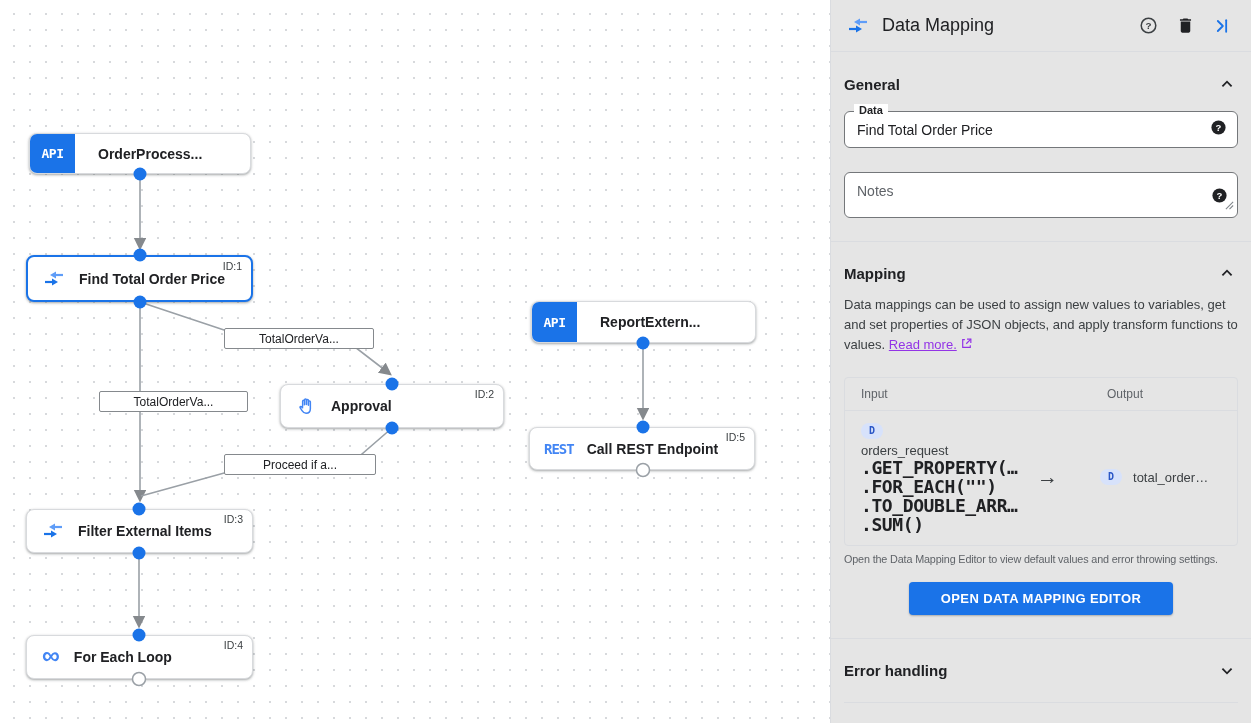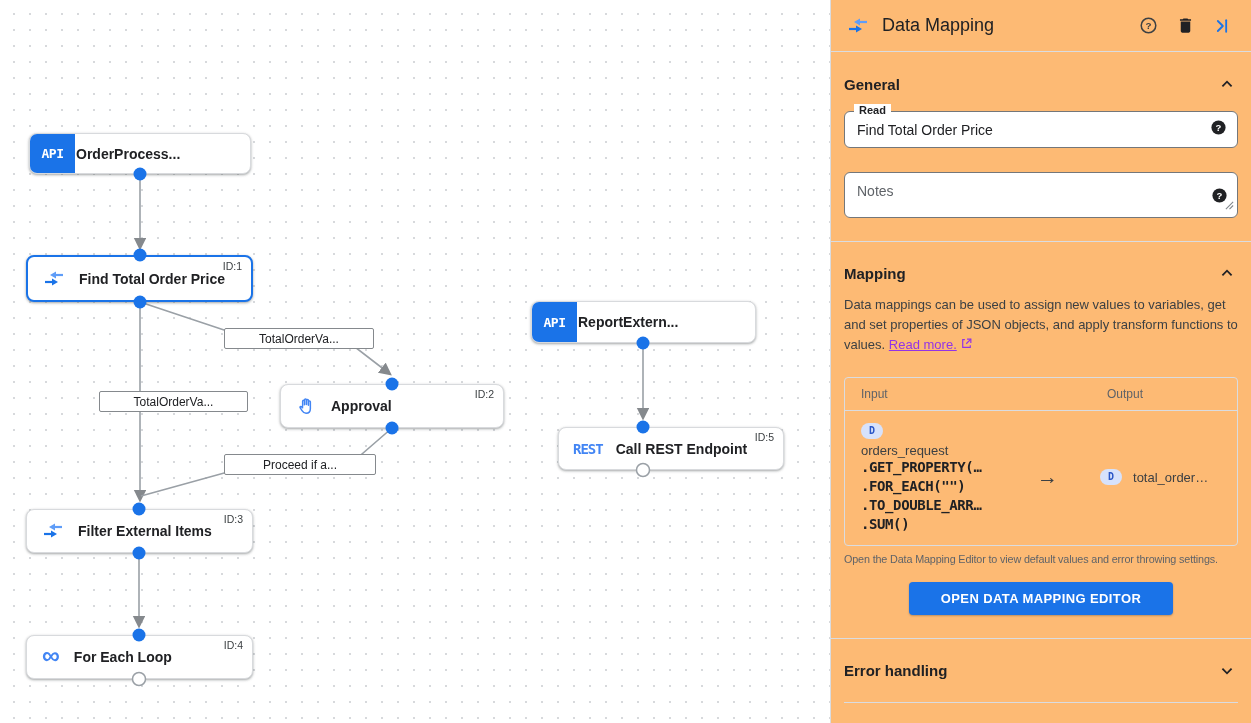--- a/index.html
+++ b/index.html
@@ -18,30 +18,30 @@
     display:flex; align-items:center; z-index:3; }
   .node.selected { border:2px solid #1a73e8; }
   .node-label { font-size:14px; font-weight:bold; color:#202124; white-space:nowrap; }
   .task-id { position:absolute; top:3px; right:9px; font-size:10.5px; color:#3c4043; font-weight:normal; }
   .api-badge { width:45px; align-self:stretch; background:#1a73e8; border-radius:7px 0 0 7px;
     color:#fff; font-family:"DejaVu Sans Mono", monospace; font-weight:bold; font-size:13px;
     display:flex; align-items:center; justify-content:center; letter-spacing:-0.5px; }
   .rest-badge { font-family:"DejaVu Sans Mono", monospace; font-weight:bold; font-size:14px;
     color:#4285f4; margin-left:14px; letter-spacing:-1px; }
   .node-icon { margin-left:15px; display:flex; align-items:center; }
-  .gap-after-badge { margin-left:1px; }
+  .gap-after-badge { margin-left:23px; }
   .gap-after-icon { margin-left:14px; }
   .infinity-glyph { font-size:25px; font-weight:bold; color:#4285f4; line-height:20px; margin-top:-4px; }
 
   .edge-label { position:absolute; background:#fff; border:1px solid #85898d; border-radius:2px;
     display:flex; align-items:center; justify-content:center; font-size:12px; color:#202124;
     z-index:2; white-space:nowrap;margin-left:15px; }
 
   
-  .panel { width:421px; height:723px; border-left:1px solid #dadce0; background:#fdba74;
+  .panel { width:421px; height:723px; border-left:1px solid #dadce0; background:#e5e5e5;
     display:flex; flex-direction:column; }
   .panel-header { height:52px; flex:none; display:flex; align-items:center; padding:0 17px 0 16px;
     border-bottom:1px solid #dadce0; }
   .panel-title { font-size:18px; color:#202124; margin-left:13px; flex:1; }
   .hicon { display:flex; align-items:center; justify-content:center; width:24px; height:24px; cursor:pointer; }
   .hicon + .hicon { margin-left:13px; }
 
   .section { padding:0 13px; }
   .sect-row { display:flex; align-items:center; justify-content:space-between; }
   .sect-head { font-size:15px; font-weight:bold; color:#202124; }
@@ -72,21 +72,21 @@
   .map-table { margin-top:21px; border:1px solid #dadce0; border-radius:4px; }
   .map-thead { display:grid; grid-template-columns:246px 1fr; height:33px; align-items:center;
     border-bottom:1px solid #dadce0; }
   .map-thead div { font-size:12px; color:#5f6368; padding-left:16px; }
   .map-tbody { display:flex; align-items:stretch; padding:9px 6px 11px 16px; }
   .in-col { width:150px; }
   .d-badge { display:inline-block; background:#d7e2fb; color:#2a56c6; border-radius:8px;
     font-family:"DejaVu Sans Mono", monospace; font-size:10px; font-weight:bold;
     padding:2px 8px 2px; line-height:12px; }
   .var-name { font-size:13px; color:#3c4043; margin-top:4px; }
-  .code-line { font-family:"DejaVu Sans Mono", monospace; font-size:14px; font-weight:bold;
+  .code-line { font-family:"DejaVu Sans Mono", monospace; font-size:18px; font-weight:bold;
     color:#202124; line-height:19px; white-space:pre; letter-spacing:-0.4px; }
   .map-arrow { font-size:21px; color:#3c4043; align-self:center; margin-left:26px; }
   .out-col { display:flex; align-items:center; gap:11px; align-self:center; margin-left:42px; }
   .out-name { font-size:13px; color:#3c4043; }
 
   .map-caption { margin-top:7px; font-size:10.8px; letter-spacing:-0.15px; color:#5f6368; white-space:nowrap; }
   .btn-row { text-align:center; margin-top:17px; }
   .primary-btn { background:#1a73e8; color:#fff; border:none; border-radius:4px;
     font-family:"Liberation Sans", sans-serif; font-size:13px; font-weight:bold; letter-spacing:0.4px;
     padding:9px 32px; cursor:pointer; box-shadow:0 1px 2px rgba(60,64,67,.35); }
@@ -147,21 +147,21 @@
         </svg>
       </span>
       <div class="node-label gap-after-icon">Approval</div>
     </div>
 
     <div class="node" style="left:531px;top:301px;width:225px;height:42px;">
       <div class="api-badge">API</div>
       <div class="node-label gap-after-badge">ReportExtern...</div>
     </div>
 
-    <div class="node" style="left:558px;top:427px;width:226px;height:43px;">
+    <div class="node" style="left:529px;top:427px;width:226px;height:43px;">
       <span class="task-id">ID:5</span>
       <span class="rest-badge">REST</span>
       <div class="node-label" style="margin-left:13px;">Call REST Endpoint</div>
     </div>
 
     <div class="node" style="left:26px;top:509px;width:227px;height:44px;">
       <span class="task-id">ID:3</span>
       <span class="node-icon">
         <svg width="22" height="22" viewBox="0 0 22 22">
           <path d="M20 7 H12" stroke="#5f9df8" stroke-width="2.2"></path>
@@ -234,21 +234,21 @@
       <div class="sect-row row-general">
         <span class="sect-head">General</span>
         <span class="caret">
           <svg width="22" height="22" viewBox="0 0 24 24" fill="none" stroke="#202124" stroke-width="2">
               <path d="M7 14.5 L12 9.5 L17 14.5"></path>
             </svg>
         </span>
       </div>
 
       <div class="text-field">
-        <span class="floating-label">Read</span>
+        <span class="floating-label">Data</span>
         <input type="text" value="Find Total Order Price" style="">
         <span class="help-filled">
           <svg width="17" height="17" viewBox="0 0 24 24">
             <circle cx="12" cy="12" r="10" fill="#202124"></circle>
             <text x="12" y="16.8" text-anchor="middle" font-size="13.5" font-weight="bold" fill="#ffffff" font-family="Liberation Sans, sans-serif">?</text>
           </svg>
         </span>
       </div>
 
       <div class="textarea-field">

